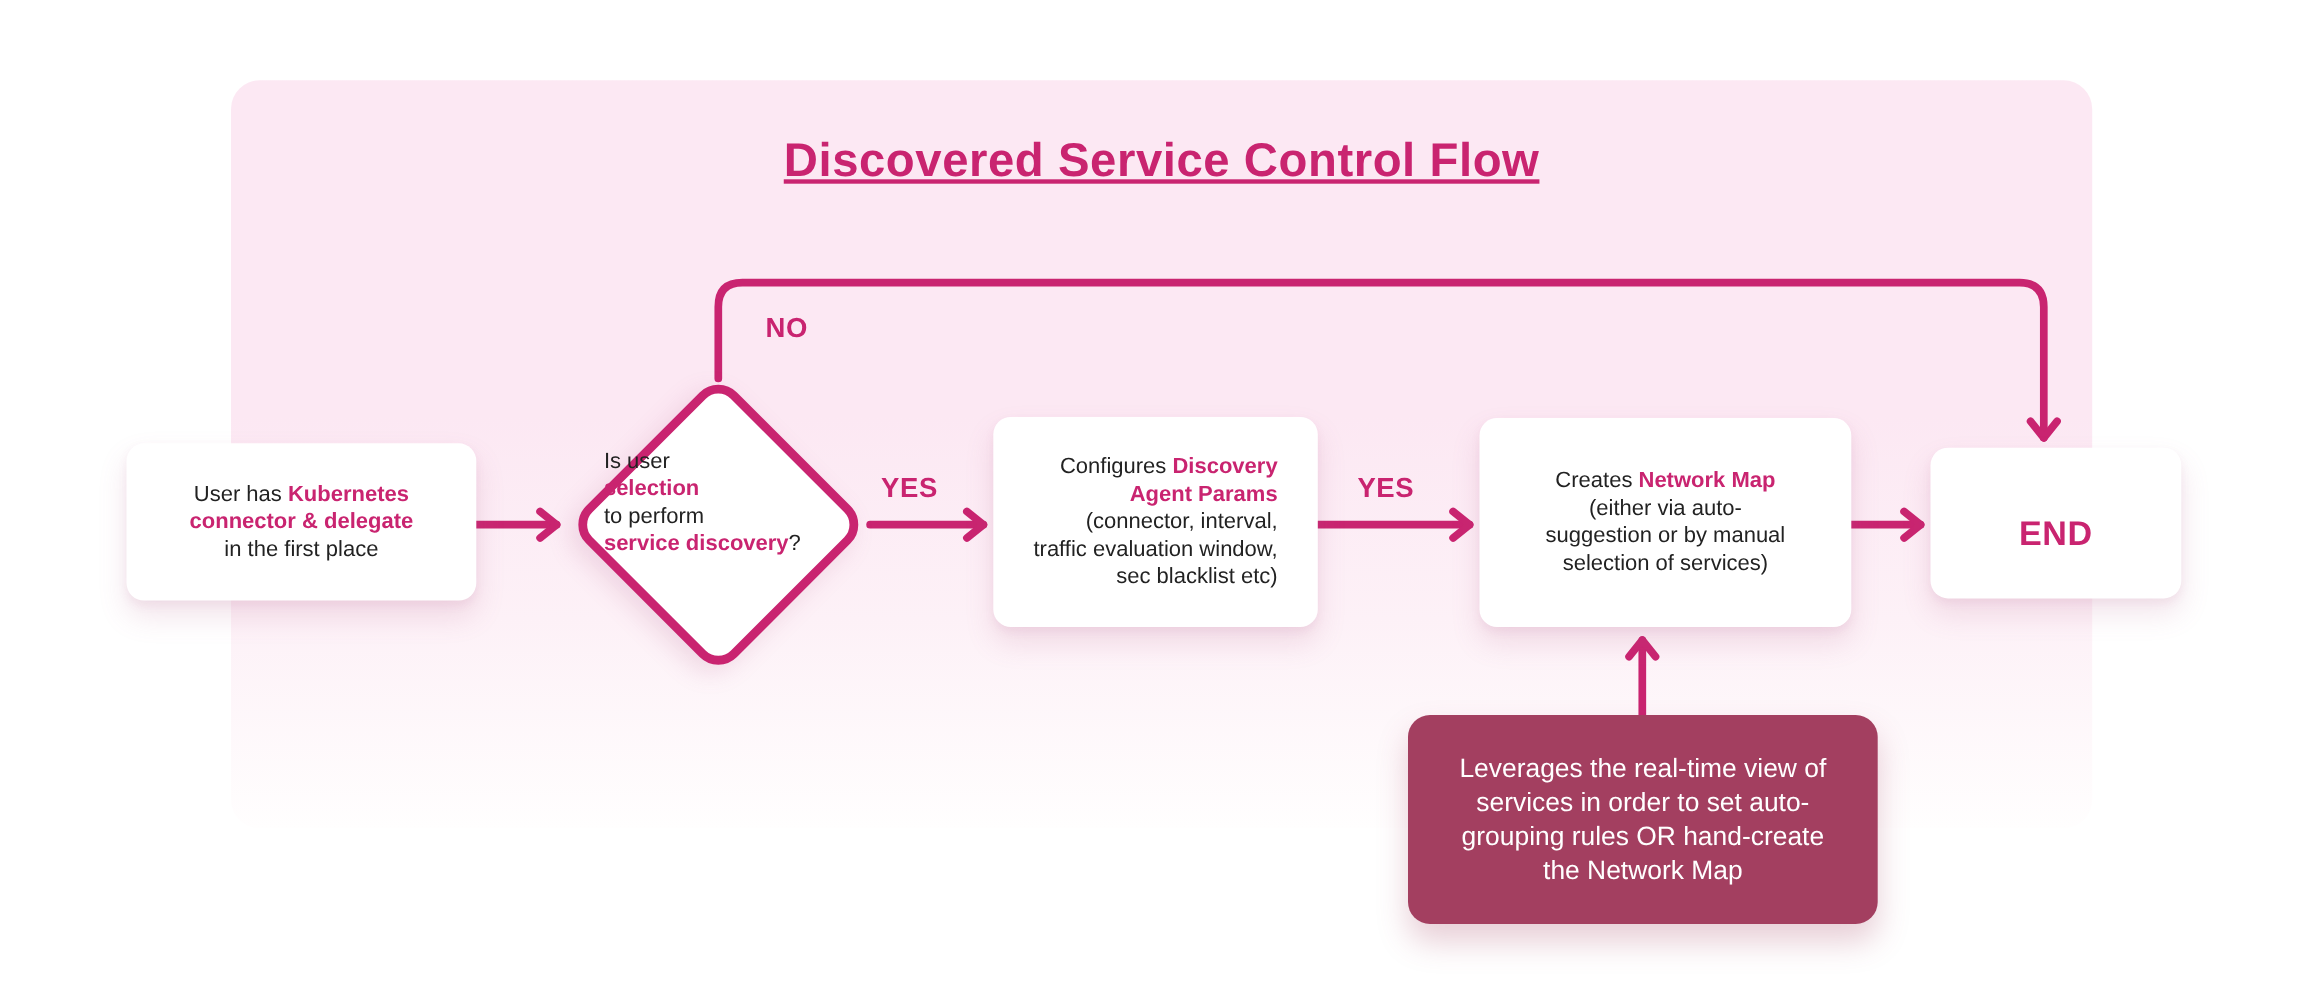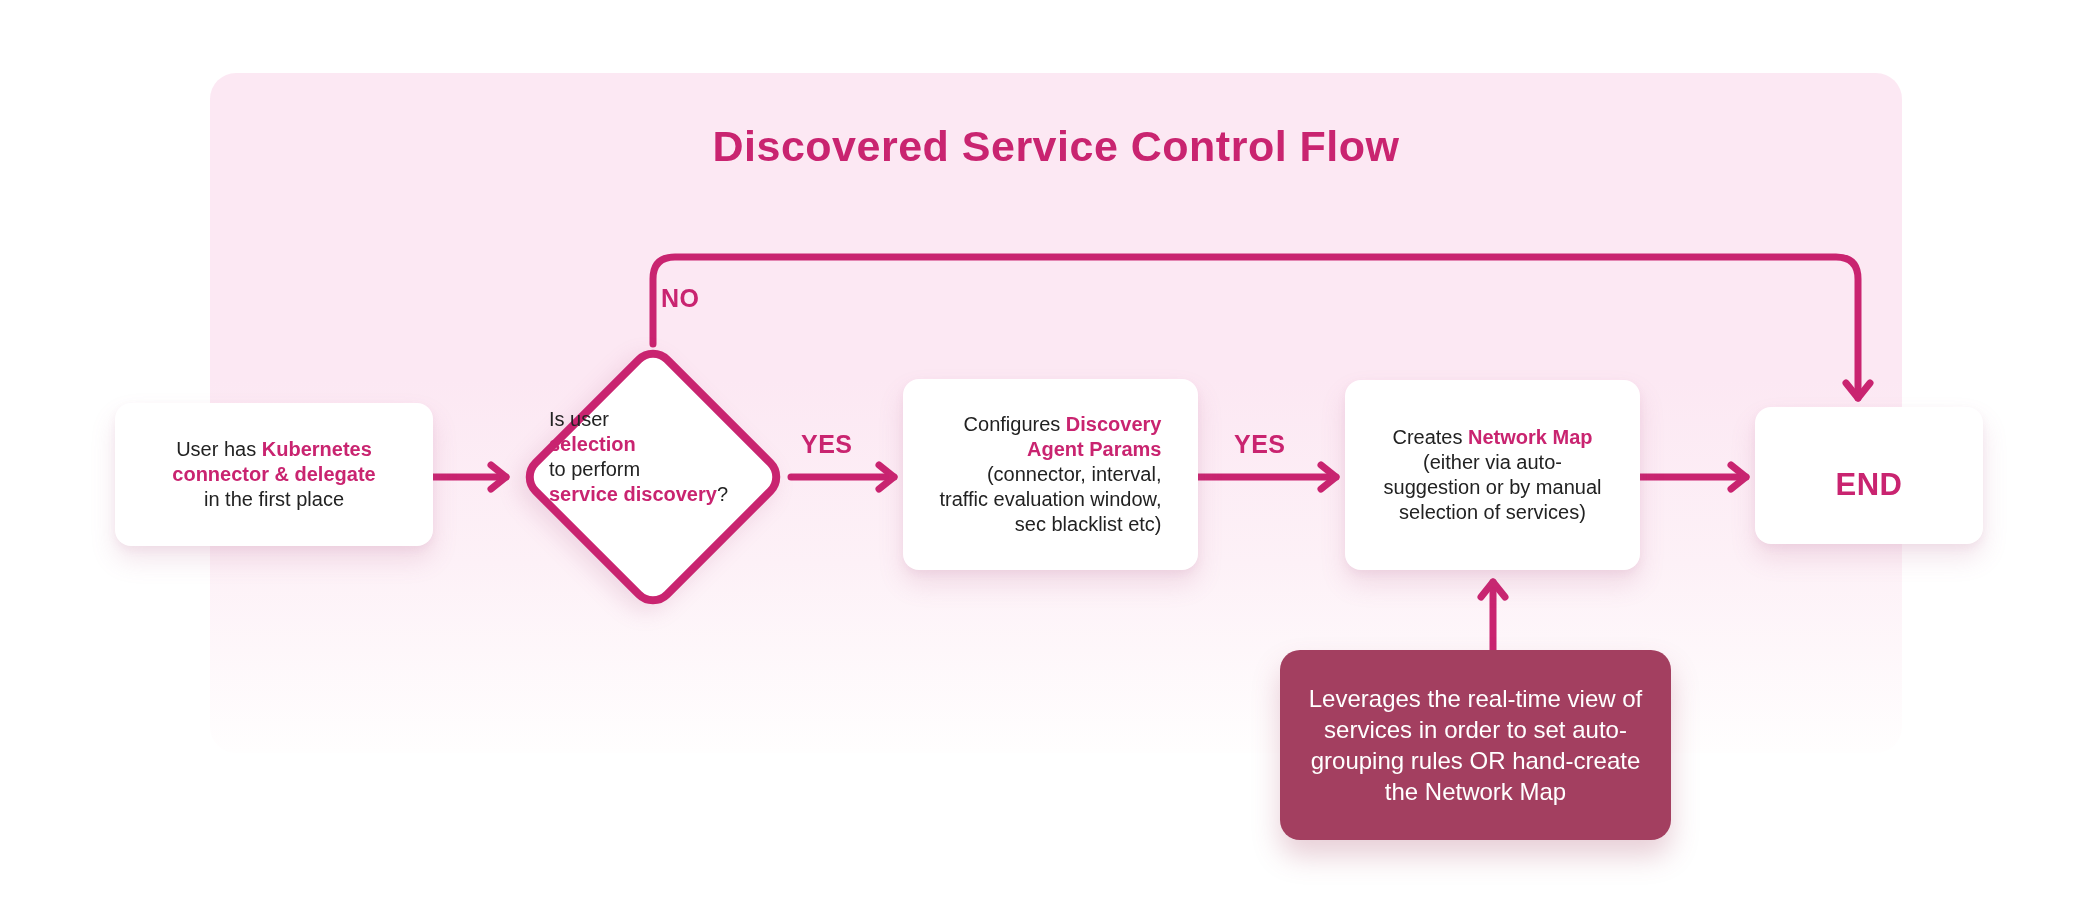--- a/index.html
+++ b/index.html
@@ -16,64 +16,65 @@
   #canvas{
     position:absolute;left:210px;top:73px;width:1692px;height:680px;
     border-radius:26px;
     background:linear-gradient(to bottom,#fce8f3 0%,#fce8f3 45%,#fdf1f7 72%,#fffefe 100%);
   }
 
   .title{
     position:absolute;left:210px;top:122px;width:1692px;
     text-align:center;font-size:43px;font-weight:700;letter-spacing:.5px;
     color:var(--accent);
+    text-decoration:underline;
   }
 
   
   .node{
     position:absolute;background:#ffffff;border-radius:16px;
     display:flex;align-items:center;justify-content:center;text-align:center;
     color:var(--body-text);font-size:20px;line-height:25px;
     box-shadow:0 14px 26px rgba(178,92,138,.16),0 4px 8px rgba(178,92,138,.08);
   }
   .rich{white-space:pre-line;}
   .accent{color:var(--accent);font-weight:700;}
 
   #node-start{left:115px;top:403px;width:318px;height:143px;}
   #node-configure{left:903px;top:379px;width:295px;height:191px;text-align:right;}
-  #node-create{left:1345px;top:380px;width:295px;height:190px;}
+  #node-create{left:1345px;top:380px;width:338px;height:190px;}
   #node-end{left:1755px;top:407px;width:228px;height:137px;}
   #node-end .end-label{font-size:31px;font-weight:700;color:var(--accent);letter-spacing:.5px;margin-top:18px;}
 
   
   #diamond-shape{
     position:absolute;left:556px;top:380px;width:194px;height:194px;
     background:#ffffff;border:8px solid var(--accent);border-radius:24px;
     transform:rotate(45deg);
     box-shadow:0 10px 22px rgba(178,92,138,.18);
   }
   #diamond-text{
     position:absolute;left:549px;top:407px;width:260px;
     text-align:left;color:var(--body-text);font-size:20px;line-height:25px;
   }
 
   
   #node-note{
-    position:absolute;left:1280px;top:650px;width:391px;height:190px;
+    position:absolute;left:1280px;top:650px;width:427px;height:190px;
     background:var(--note-bg);border-radius:20px;color:#ffffff;
     display:flex;align-items:center;justify-content:center;text-align:center;
     font-size:24px;line-height:31px;font-weight:500;
     box-shadow:0 16px 28px rgba(163,63,96,.25);
   }
 
   
   .edge-label{
     position:absolute;font-size:25px;font-weight:700;color:var(--accent);letter-spacing:.5px;
   }
-  #label-no{left:661px;top:284px;}
+  #label-no{left:696px;top:284px;}
   #label-yes-1{left:801px;top:430px;}
   #label-yes-2{left:1234px;top:430px;}
 
   #connectors{position:absolute;left:0;top:0;width:2096px;height:903px;pointer-events:none;}
   #connectors path{stroke:var(--accent);stroke-width:7px;fill:none;stroke-linecap:round;}
 </style>
 </head>
 <body>
 
 <div id="stage">

